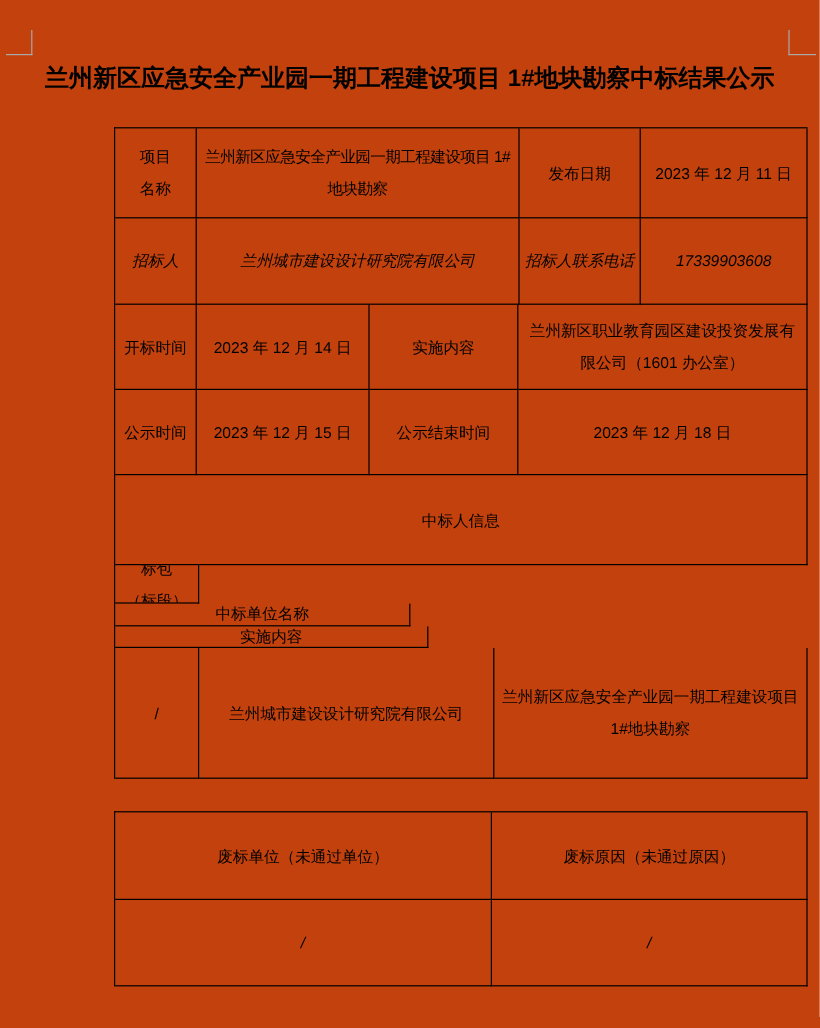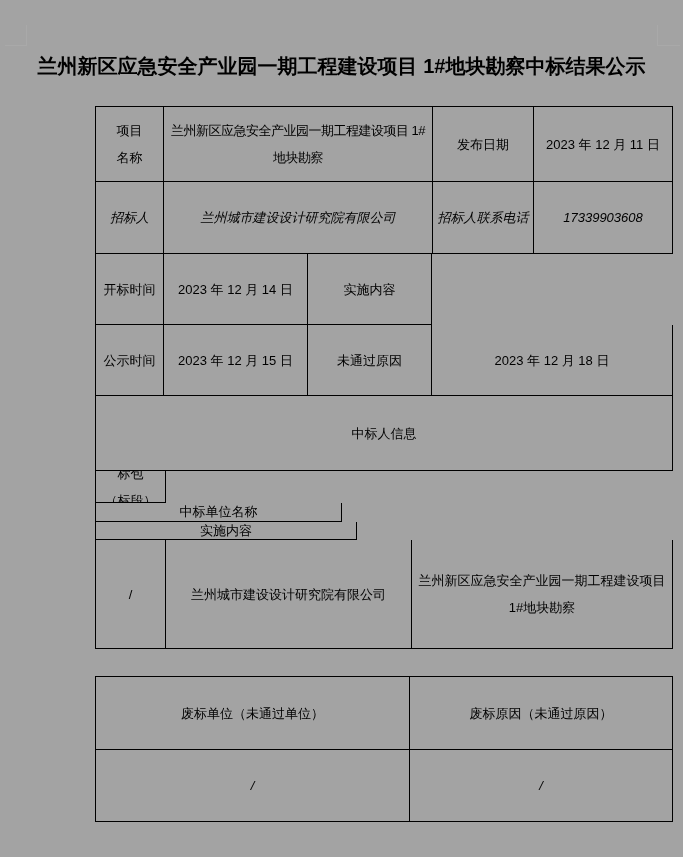--- a/index.html
+++ b/index.html
@@ -9,21 +9,21 @@
     height: 857px;
     overflow: hidden;
     background: #ffffff;
     font-family: "Liberation Sans", "DejaVu Sans", sans-serif;
     color: #000000;
   }
   .page {
     position: absolute;
     left: 0; top: 0;
     width: 683px; height: 857px;
-    background: #a3a3a3;
+    background: #c2410c;
   }
   
   .crop-tl {
     position: absolute; left: 5px; top: 25px;
     width: 21px; height: 20px;
     border-right: 1px solid #a9a9a9;
     border-bottom: 1px solid #a9a9a9;
   }
   .crop-tr {
     position: absolute; left: 657px; top: 25px;
@@ -113,25 +113,26 @@
     <div class="row h72">
       <div class="cell w68">招标人</div>
       <div class="cell w269">兰州城市建设设计研究院有限公司</div>
       <div class="cell w101">招标人联系电话</div>
       <div class="cell w139">17339903608</div>
     </div>
     <div class="row h71">
       <div class="cell w68">开标时间</div>
       <div class="cell w144">2023 年 12 月 14 日</div>
       <div class="cell w124">实施内容</div>
+      <div class="cell w241 narrow">兰州新区职业教育园区建设投资发展有限公司（1601 办公室）</div>
     </div>
     <div class="row h71">
       <div class="cell w68">公示时间</div>
       <div class="cell w144">2023 年 12 月 15 日</div>
-      <div class="cell w124">未通过原因</div>
+      <div class="cell w124">公示结束时间</div>
       <div class="cell w241">2023 年 12 月 18 日</div>
     </div>
     <div class="row h75">
       <div class="cell w577">中标人信息</div>
     </div>
     <div class="row h69">
       <div class="cell w70 pre">标包
 （标段）</div>
       <div class="cell w246">中标单位名称</div>
       <div class="cell w261">实施内容</div>

